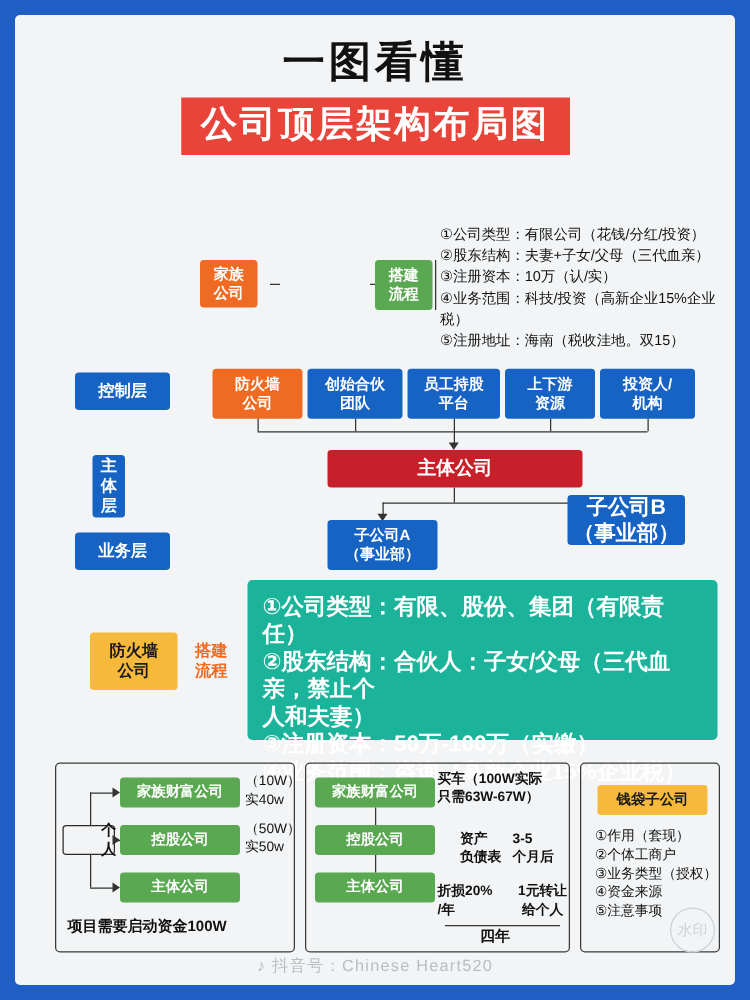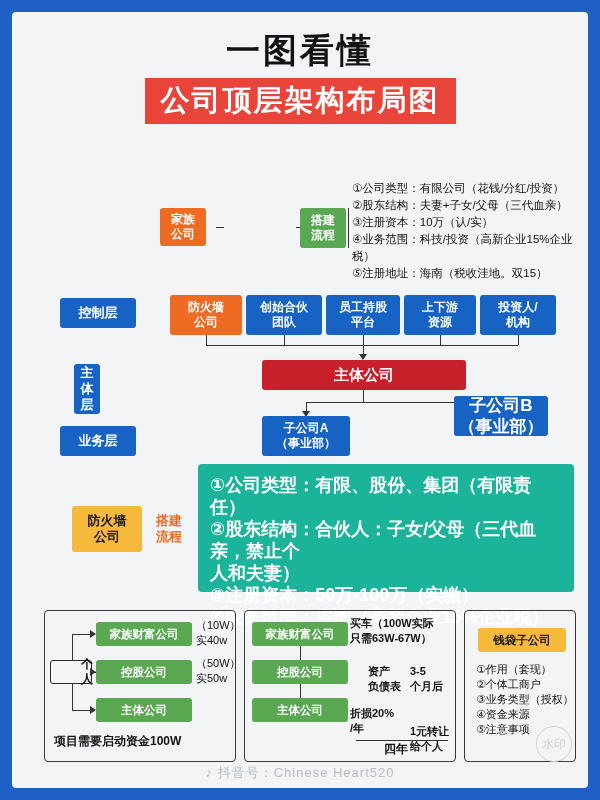--- a/index.html
+++ b/index.html
@@ -185,21 +185,21 @@
   <div class="ln vl" style="left:288px;top:672px;height:14px;"></div>
 
   <div class="cap cap-b" style="left:338px;top:604px;width:100px;">买车（100W实际
 只需63W-67W）</div>
   <div class="cap cap-b" style="left:340px;top:652px;width:40px;margin-left:16px;">资产
 负债表</div>
   <div class="cap cap-b" style="left:398px;top:652px;width:40px;">3-5
 个月后</div>
   <div class="cap cap-b" style="left:338px;top:694px;width:56px;">折损20%
 /年</div>
-  <div class="cap cap-b" style="left:398px;top:712px;width:48px;">1元转让
+  <div class="cap cap-b" style="left:398px;top:694px;width:48px;text-align:center;">1元转让
 给个人</div>
   <div class="cap cap-b" style="left:372px;top:730px;width:48px;font-size:12px;">四年</div>
   <div class="ln hl" style="left:344px;top:728px;width:92px;"></div>
 
   <div class="panel" style="left:452px;top:598px;width:112px;height:152px;"></div>
 
   <div class="box yellow" style="left:466px;top:616px;width:88px;height:24px;font-size:11.5px;">钱袋子公司</div>
   <div class="cap" style="left:464px;top:650px;width:100px;">①作用（套现）
 ②个体工商户
 ③业务类型（授权）

